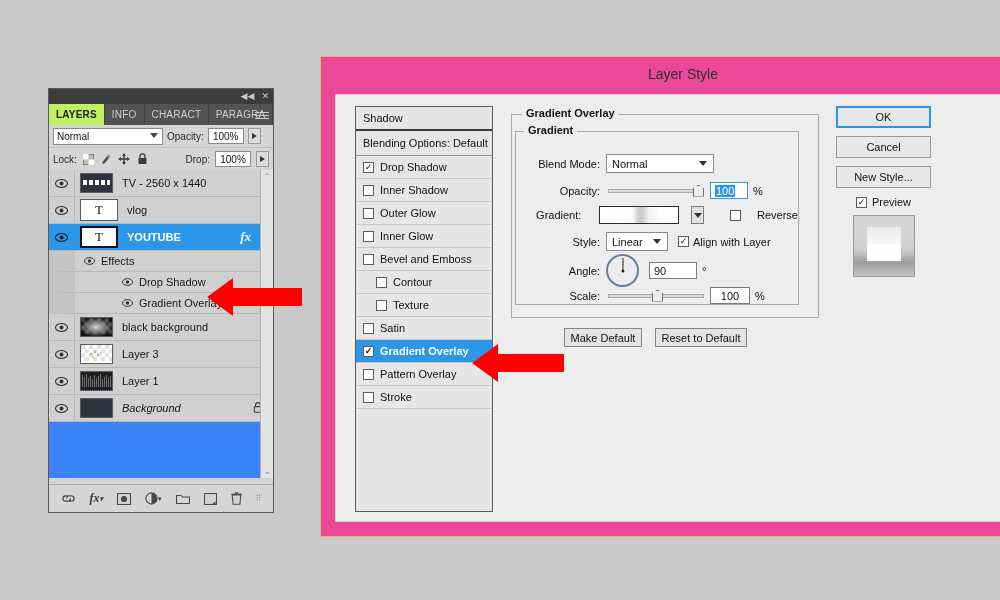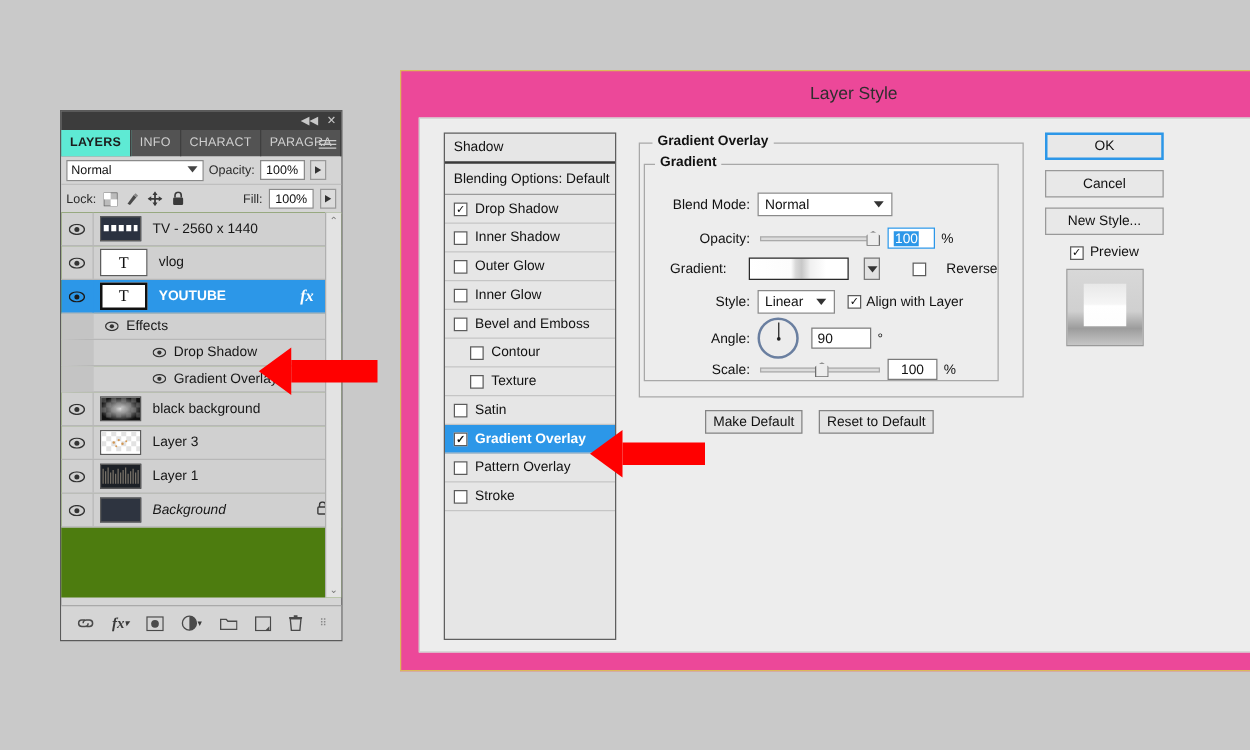--- a/index.html
+++ b/index.html
@@ -27,21 +27,21 @@
   .lp-tb-btn { color: #c8c8c8; font-size: 9px; line-height: 9px; cursor: pointer; }
   .lp-tabs {
     height: 21px; background: #535353;
     display: flex; align-items: stretch; position: relative;
   }
   .lp-tab {
     display: flex; align-items: center; padding: 0 7px;
     font-size: 10px; color: #cfcfcf; letter-spacing: .2px;
     border-right: 1px solid #3f3f3f; white-space: nowrap;
   }
-  .lp-tab.active { background: #5eead4; color: #1c1c1c; font-weight: bold; }
+  .lp-tab.active { background: #bef264; color: #1c1c1c; font-weight: bold; }
   .lp-tab.clipped { overflow: hidden; max-width: 52px; }
   .lp-menu-btn {
     position: absolute; right: 4px; top: 5px;
     width: 14px; height: 11px; cursor: pointer;
   }
   .lp-menu-btn span { display:block; height:1px; background:#cccccc; margin-bottom:2px; }
   .lp-menu-btn span:first-child { background:none; }
 
   .lp-row-blend {
     height: 22px; display: flex; align-items: center;
@@ -72,21 +72,21 @@
 
   .lp-row-lock {
     height: 22px; display: flex; align-items: center;
     padding: 0 4px; gap: 5px; background: #d5d5d5;
     border-bottom: 1px solid #a9a9a9;
   }
   .lockicon { width: 13px; height: 13px; display:flex;align-items:center;justify-content:center; }
 
   .lp-list {
     position: absolute; left: 0; top: 81px; right: 0; bottom: 34px;
-    background: #4d7c0f; overflow: hidden;
+    background: #3b82f6; overflow: hidden;
   }
   .layer-row {
     display: flex; align-items: center; height: 26px;
     border-bottom: 1px solid #b7b7b7; background: #d0d0d0;
     position: relative;
   }
   .layer-row.selected { background: #2c97e8; }
   .eye-cell {
     width: 26px; height: 100%; display:flex;align-items:center;justify-content:center;
     border-right: 1px solid #b7b7b7; box-sizing:border-box;
@@ -340,21 +340,21 @@
         <svg width="12" height="12" viewBox="0 0 12 12">
             <path d="M6 0 L8 3 H6.7 V5.3 H9 V4 L12 6 L9 8 V6.7 H6.7 V9 H8 L6 12 L4 9 H5.3 V6.7 H3 V8 L0 6 L3 4 V5.3 H5.3 V3 H4 Z" fill="#3a3a3a"></path>
           </svg>
       </span>
       <span class="lockicon">
         <svg width="11" height="12" viewBox="0 0 11 12">
             <path d="M3 5 V3.3 a2.5 2.5 0 0 1 5 0 V5" fill="none" stroke="#3a3a3a" stroke-width="1.3"></path>
             <rect x="1.5" y="5" width="8" height="6" rx="1" fill="#3a3a3a"></rect>
           </svg>
       </span>
-      <span class="lbl" style="margin-left:auto">Fill:</span>
+      <span class="lbl" style="margin-left:auto">Drop:</span>
       <div class="num-box">
           <span>100%</span>
         </div>
       <div class="tri-btn">
           <i></i>
         </div>
     </div>
 
     <div class="lp-list">
 

